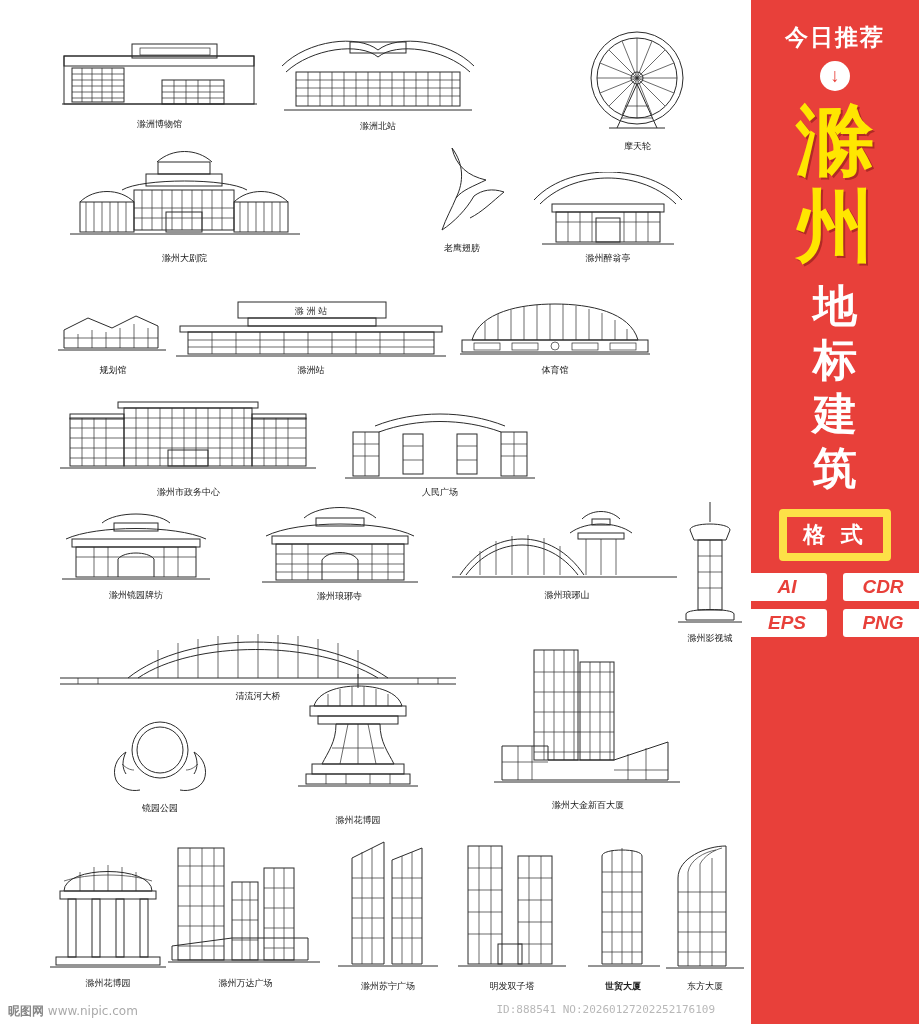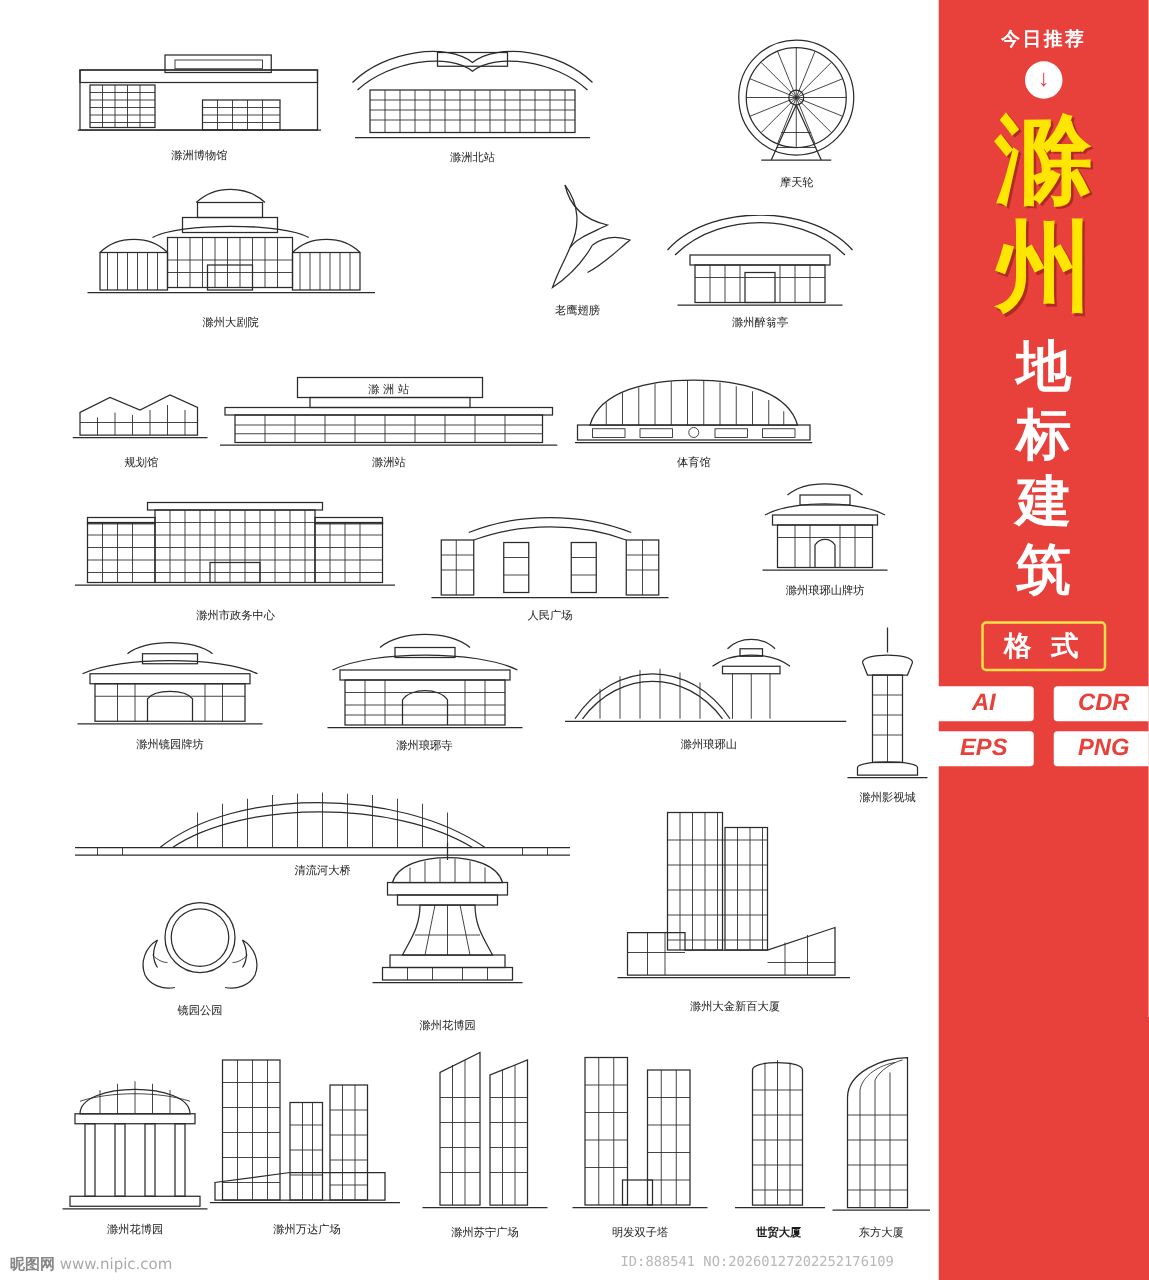--- a/index.html
+++ b/index.html
@@ -14,41 +14,41 @@
 
   
   .banner{
     position:absolute;top:0;right:0;width:168px;height:1024px;
     background:#e8403a;
     box-sizing:border-box;
     display:flex;flex-direction:column;align-items:center;
   }
   .banner-top{
     margin-top:22px;text-align:center;color:#ffffff;
-    font-size:15px;letter-spacing:2px;font-weight:bold;
+    font-size:23px;letter-spacing:2px;font-weight:bold;
     font-family:"DejaVu Sans",sans-serif;
   }
   .dl-circle{
     margin:8px auto 0;width:30px;height:30px;border-radius:50%;
     background:#ffffff;color:#e8403a;font-size:19px;line-height:30px;
     text-align:center;font-weight:bold;
   }
   .banner-city{
     margin-top:6px;text-align:center;color:#ffe600;
     font-size:78px;line-height:86px;font-weight:bold;
     font-family:"DejaVu Serif",serif;
     text-shadow:2px 2px 0 #b02a25;
   }
   .banner-sub{
     margin-top:10px;text-align:center;color:#ffffff;
     font-size:44px;line-height:54px;font-weight:bold;
     font-family:"DejaVu Serif",serif;
   }
   .fmt-box{
-    margin-top:14px;border:2px solid #fde047;border-radius:4px;
+    margin-top:14px;border:8px solid #fde047;border-radius:4px;
     padding:3px 16px;color:#ffffff;font-size:22px;font-weight:bold;
     letter-spacing:4px;font-family:"DejaVu Serif",serif;
   }
   .fmt-grid{
     margin-top:12px;display:grid;grid-template-columns:auto auto;
     gap:8px 16px;justify-content:center;font-style:italic;
   }
   .fmt-chip{
     background:#ffffff;color:#e8403a;font-weight:bold;font-size:19px;
     padding:3px 14px;border-radius:3px;text-align:center;min-width:52px;
@@ -327,41 +327,20 @@
             <rect x="112" y="43" width="26" height="7"></rect>
             <rect x="150" y="43" width="26" height="7"></rect>
             <circle cx="95" cy="46" r="4"></circle>
           </g>
           <line x1="0" y1="54" x2="190" y2="54"></line>
         </g>
       </svg>
       <div class="cap">体育馆</div>
     </div>
 
-    <div class="item" style="left:600px;top:378px;width:120px;">
-      <svg width="120" height="86" viewBox="0 0 120 86">
-        <g class="stroke">
-          <path d="M30,18 C44,6 76,6 90,18"></path>
-          <rect x="40" y="18" width="40" height="8"></rect>
-          <path d="M12,34 C34,22 86,22 108,34"></path>
-          <rect x="18" y="34" width="84" height="8"></rect>
-          <rect x="22" y="42" width="76" height="34"></rect>
-          <g class="strokeT">
-            <line x1="36" y1="42" x2="36" y2="76"></line>
-            <line x1="48" y1="42" x2="48" y2="76"></line>
-            <line x1="72" y1="42" x2="72" y2="76"></line>
-            <line x1="84" y1="42" x2="84" y2="76"></line>
-            <line x1="22" y1="52" x2="98" y2="52"></line>
-          </g>
-          <path d="M52,76 L52,58 C56,52 64,52 68,58 L68,76"></path>
-          <line x1="10" y1="78" x2="110" y2="78"></line>
-        </g>
-      </svg>
-      <div class="cap">滁州琅琊山牌坊</div>
-    </div>
 
     <div class="item" style="left:345px;top:404px;width:190px;">
       <svg width="190" height="80" viewBox="0 0 190 80">
         <g class="stroke">
           <path d="M30,22 C70,6 120,6 160,22"></path>
           <path d="M34,28 C72,14 118,14 156,28"></path>
           <rect x="8" y="28" width="26" height="44"></rect>
           <rect x="156" y="28" width="26" height="44"></rect>
           <g class="strokeT">
             <line x1="8" y1="40" x2="34" y2="40"></line>

